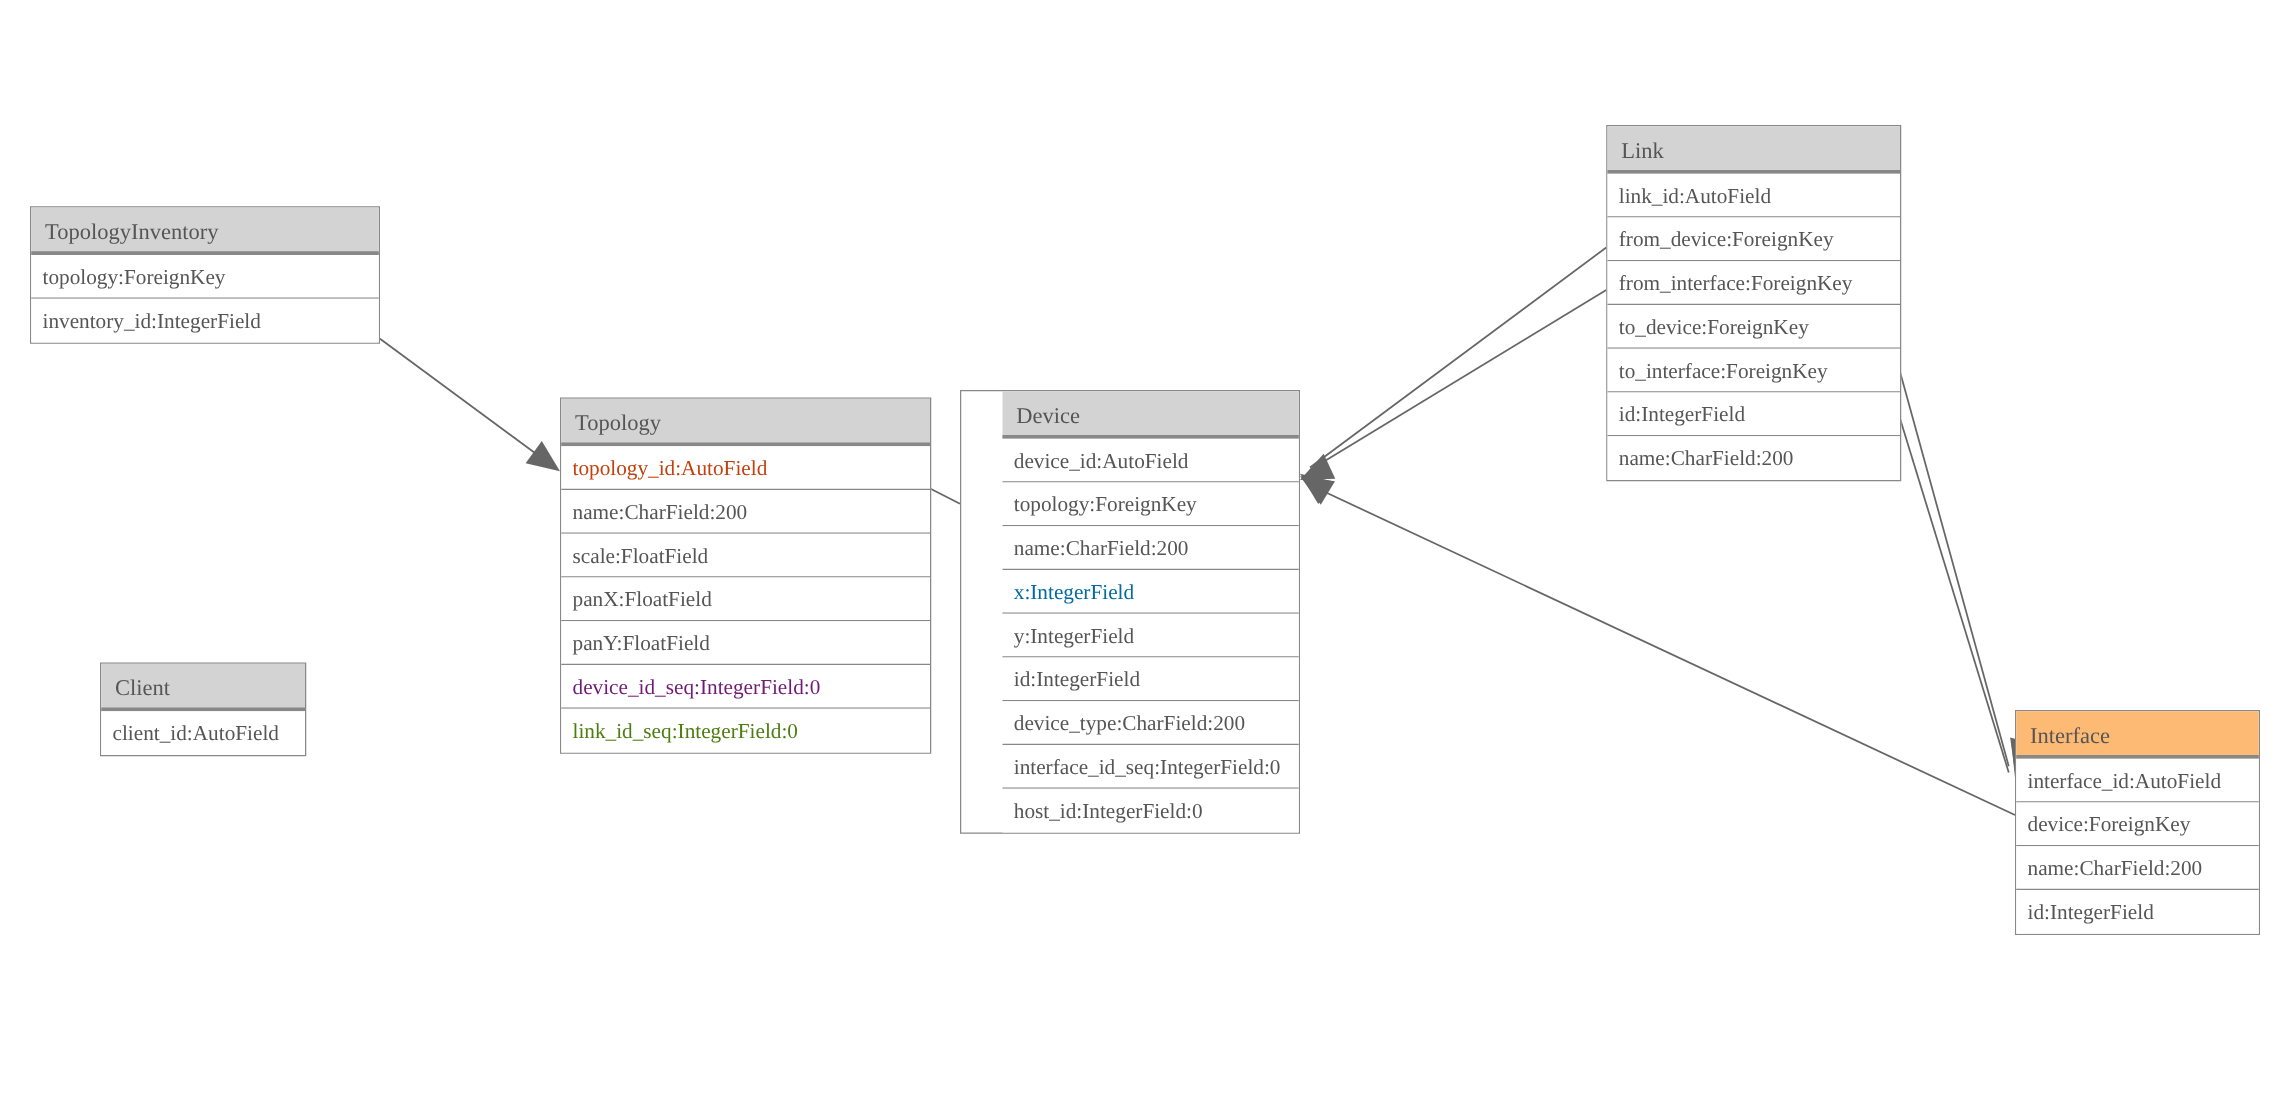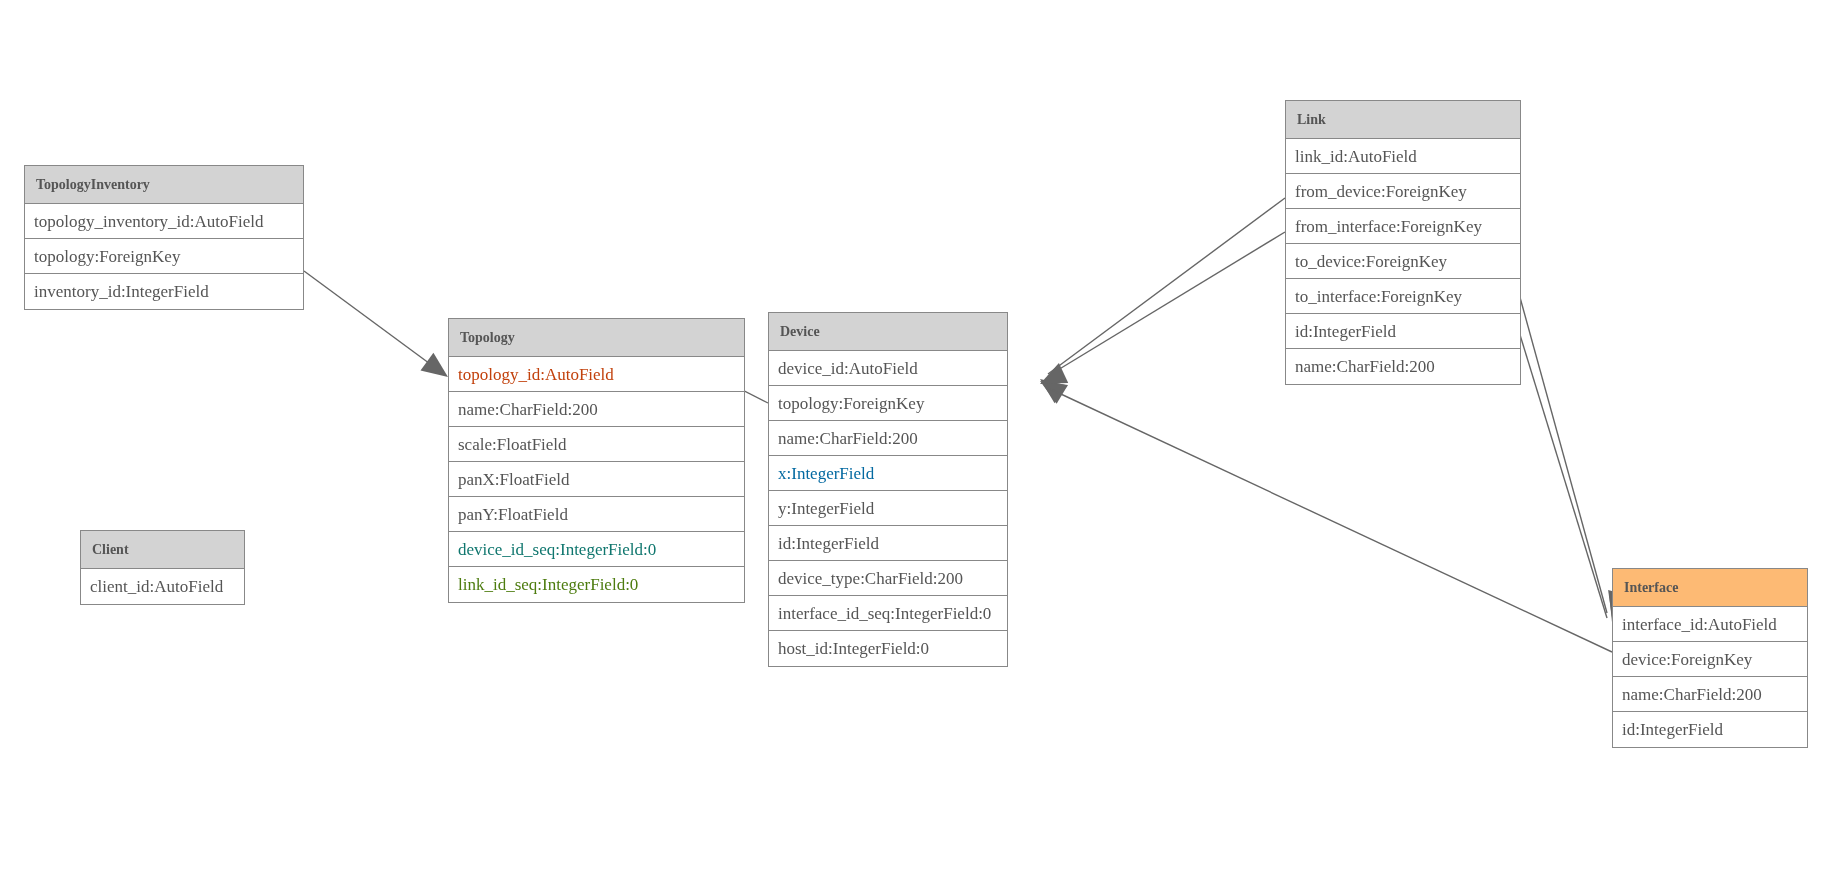--- a/index.html
+++ b/index.html
@@ -27,29 +27,28 @@
   .entity {
     position: absolute;
     box-sizing: border-box;
     border: 1px solid #888888;
     background: #ffffff;
     z-index: 2;
   }
   .entity-header {
     box-sizing: border-box;
     background: #d3d3d3;
-    border-bottom: 1px solid #0ea5e9;
+    border-bottom: 3px solid #0ea5e9;
     height: 38px;
     line-height: 38px;
     padding: 0 0 0 11px;
-    font-size: 14px;
+    font-size: 18px;
     color: #555555;
     white-space: nowrap;
     overflow: hidden;
-    font-weight: bold;
   }
   .entity-field {
     box-sizing: border-box;
     height: 35px;
     line-height: 35px;
     padding: 0 0 0 9px;
     font-size: 17px;
     color: #555555;
     border-bottom: 1px solid #888888;
     background: #ffffff;
@@ -80,35 +79,34 @@
         <path d="M 1513,272 L 1607,613" stroke="#666666" stroke-width="1.4" fill="none"></path>
         <polygon points="0,0 -26,-11 -26,11" fill="#666666" transform="translate(1612,618) rotate(105)"></polygon>
         <path d="M 1513,312 L 1607,618" stroke="#666666" stroke-width="1.4" fill="none"></path>
         <polygon points="0,0 -26,-11 -26,11" fill="#666666" transform="translate(1612,622) rotate(107)"></polygon>
       </g>
   </svg>
 
   <div id="entities-layer">
       <div class="entity" style="left: 24px; top: 165px; width: 280px; border-color: rgb(136, 136, 136);">
         <div class="entity-header" style="background: rgb(211, 211, 211); color: rgb(85, 85, 85); border-bottom-color: rgb(136, 136, 136);">TopologyInventory</div>
-        <div class="entity-field" style="color: rgb(85, 85, 85); border-bottom-color: rgb(136, 136, 136);">topology_inventory_id:AutoField</div>
         <div class="entity-field" style="color: rgb(85, 85, 85); border-bottom-color: rgb(136, 136, 136);">topology:ForeignKey</div>
         <div class="entity-field last" style="color: rgb(85, 85, 85); border-bottom-color: rgb(136, 136, 136);">inventory_id:IntegerField</div>
       </div>
       <div class="entity" style="left: 448px; top: 318px; width: 297px; border-color: rgb(136, 136, 136);">
         <div class="entity-header" style="background: rgb(211, 211, 211); color: rgb(85, 85, 85); border-bottom-color: rgb(136, 136, 136);">Topology</div>
         <div class="entity-field" style="color: #c2410c; border-bottom-color: rgb(136, 136, 136);">topology_id:AutoField</div>
         <div class="entity-field" style="color: rgb(85, 85, 85); border-bottom-color: rgb(136, 136, 136);">name:CharField:200</div>
         <div class="entity-field" style="color: rgb(85, 85, 85); border-bottom-color: rgb(136, 136, 136);">scale:FloatField</div>
         <div class="entity-field" style="color: rgb(85, 85, 85); border-bottom-color: rgb(136, 136, 136);">panX:FloatField</div>
         <div class="entity-field" style="color: rgb(85, 85, 85); border-bottom-color: rgb(136, 136, 136);">panY:FloatField</div>
-        <div class="entity-field" style="color: #0f766e; border-bottom-color: rgb(136, 136, 136);">device_id_seq:IntegerField:0</div>
+        <div class="entity-field" style="color: #701a75; border-bottom-color: rgb(136, 136, 136);">device_id_seq:IntegerField:0</div>
         <div class="entity-field last" style="color: #4d7c0f; border-bottom-color: rgb(136, 136, 136);">link_id_seq:IntegerField:0</div>
       </div>
-      <div class="entity" style="left: 768px; top: 312px; width: 240px; border-color: rgb(136, 136, 136);">
+      <div class="entity" style="left: 768px; top: 312px; width: 272px; border-color: rgb(136, 136, 136); padding-left: 33px;">
         <div class="entity-header" style="background: rgb(211, 211, 211); color: rgb(85, 85, 85); border-bottom-color: rgb(136, 136, 136);">Device</div>
         <div class="entity-field" style="color: rgb(85, 85, 85); border-bottom-color: rgb(136, 136, 136);">device_id:AutoField</div>
         <div class="entity-field" style="color: rgb(85, 85, 85); border-bottom-color: rgb(136, 136, 136);">topology:ForeignKey</div>
         <div class="entity-field" style="color: rgb(85, 85, 85); border-bottom-color: rgb(136, 136, 136);">name:CharField:200</div>
         <div class="entity-field" style="color: #0369a1; border-bottom-color: rgb(136, 136, 136);">x:IntegerField</div>
         <div class="entity-field" style="color: rgb(85, 85, 85); border-bottom-color: rgb(136, 136, 136);">y:IntegerField</div>
         <div class="entity-field" style="color: rgb(85, 85, 85); border-bottom-color: rgb(136, 136, 136);">id:IntegerField</div>
         <div class="entity-field" style="color: rgb(85, 85, 85); border-bottom-color: rgb(136, 136, 136);">device_type:CharField:200</div>
         <div class="entity-field" style="color: rgb(85, 85, 85); border-bottom-color: rgb(136, 136, 136);">interface_id_seq:IntegerField:0</div>
         <div class="entity-field last" style="color: rgb(85, 85, 85); border-bottom-color: rgb(136, 136, 136);">host_id:IntegerField:0</div>

